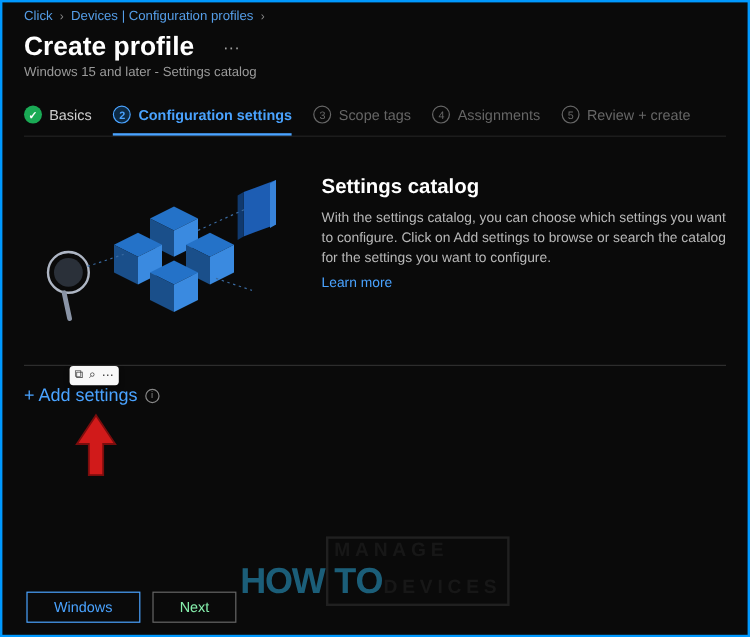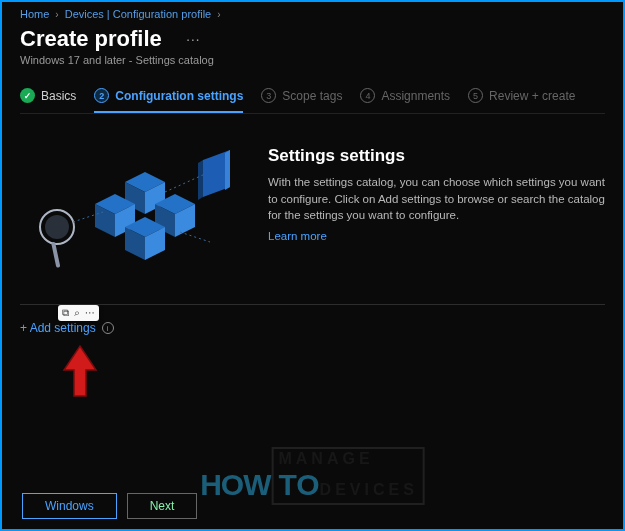--- a/index.html
+++ b/index.html
@@ -89,21 +89,21 @@
   .learn-more { color: #4aa3ff; font-size: 11.5px; cursor: pointer; }
   .divider { border: none; border-top: 1px solid #2d2d2d; margin: 22px 0 16px 0; }
   .add-row {
     display: flex;
     align-items: center;
     gap: 6px;
     position: relative;
   }
   .add-link {
     color: #4aa3ff;
-    font-size: 12px;
+    font-size: 15px;
     cursor: pointer;
   }
   .info-circle {
     width: 12px; height: 12px; border:1px solid #888; border-radius:50%;
     display:inline-flex; align-items:center; justify-content:center;
     font-size:8px; color:#888;
   }
   .floating-toolbar {
     position: absolute;
     top: -16px; left: 38px;
@@ -150,31 +150,31 @@
     color: #86efac;
     cursor: pointer;
   }
   .btn.primary { border-color: #4aa3ff; color: #4aa3ff; }
 </style>
 </head>
 <body>
 
 <div class="content">
   <div class="breadcrumb">
-    <a>Home</a>
+    <a>Click</a>
     <span class="chev">›</span>
-    <a>Devices | Configuration profile</a>
+    <a>Devices | Configuration profiles</a>
     <span class="chev">›</span>
   </div>
 
   <div class="title-row">
     <div class="title">Create profile</div>
     <div class="dots">···</div>
   </div>
-  <div class="subtitle">Windows 17 and later - Settings catalog</div>
+  <div class="subtitle">Windows 15 and later - Settings catalog</div>
 
   <div class="tabs">
     <div class="tab done">
       <span class="step-check">✓</span>
       <span>Basics</span>
     </div>
     <div class="tab active">
       <span class="step-num">2</span>
       <span>Configuration settings</span>
     </div>
@@ -227,21 +227,21 @@
         </g>
 
         <g stroke="#3a6aa0" stroke-width="1" stroke-dasharray="2 3">
           <line x1="48" y1="80" x2="78" y2="70"></line>
           <line x1="140" y1="50" x2="180" y2="32"></line>
           <line x1="155" y1="90" x2="185" y2="100"></line>
         </g>
       </svg>
     </div>
     <div class="catalog-text">
-      <div class="catalog-title">Settings settings</div>
+      <div class="catalog-title">Settings catalog</div>
       <div class="catalog-desc">With the settings catalog, you can choose which settings you want to configure. Click on Add settings to browse or search the catalog for the settings you want to configure.</div>
       <div class="learn-more">Learn more</div>
     </div>
   </div>
 
   <hr class="divider">
 
   <div class="add-row">
     <div class="floating-toolbar">
       <span>⧉</span>

